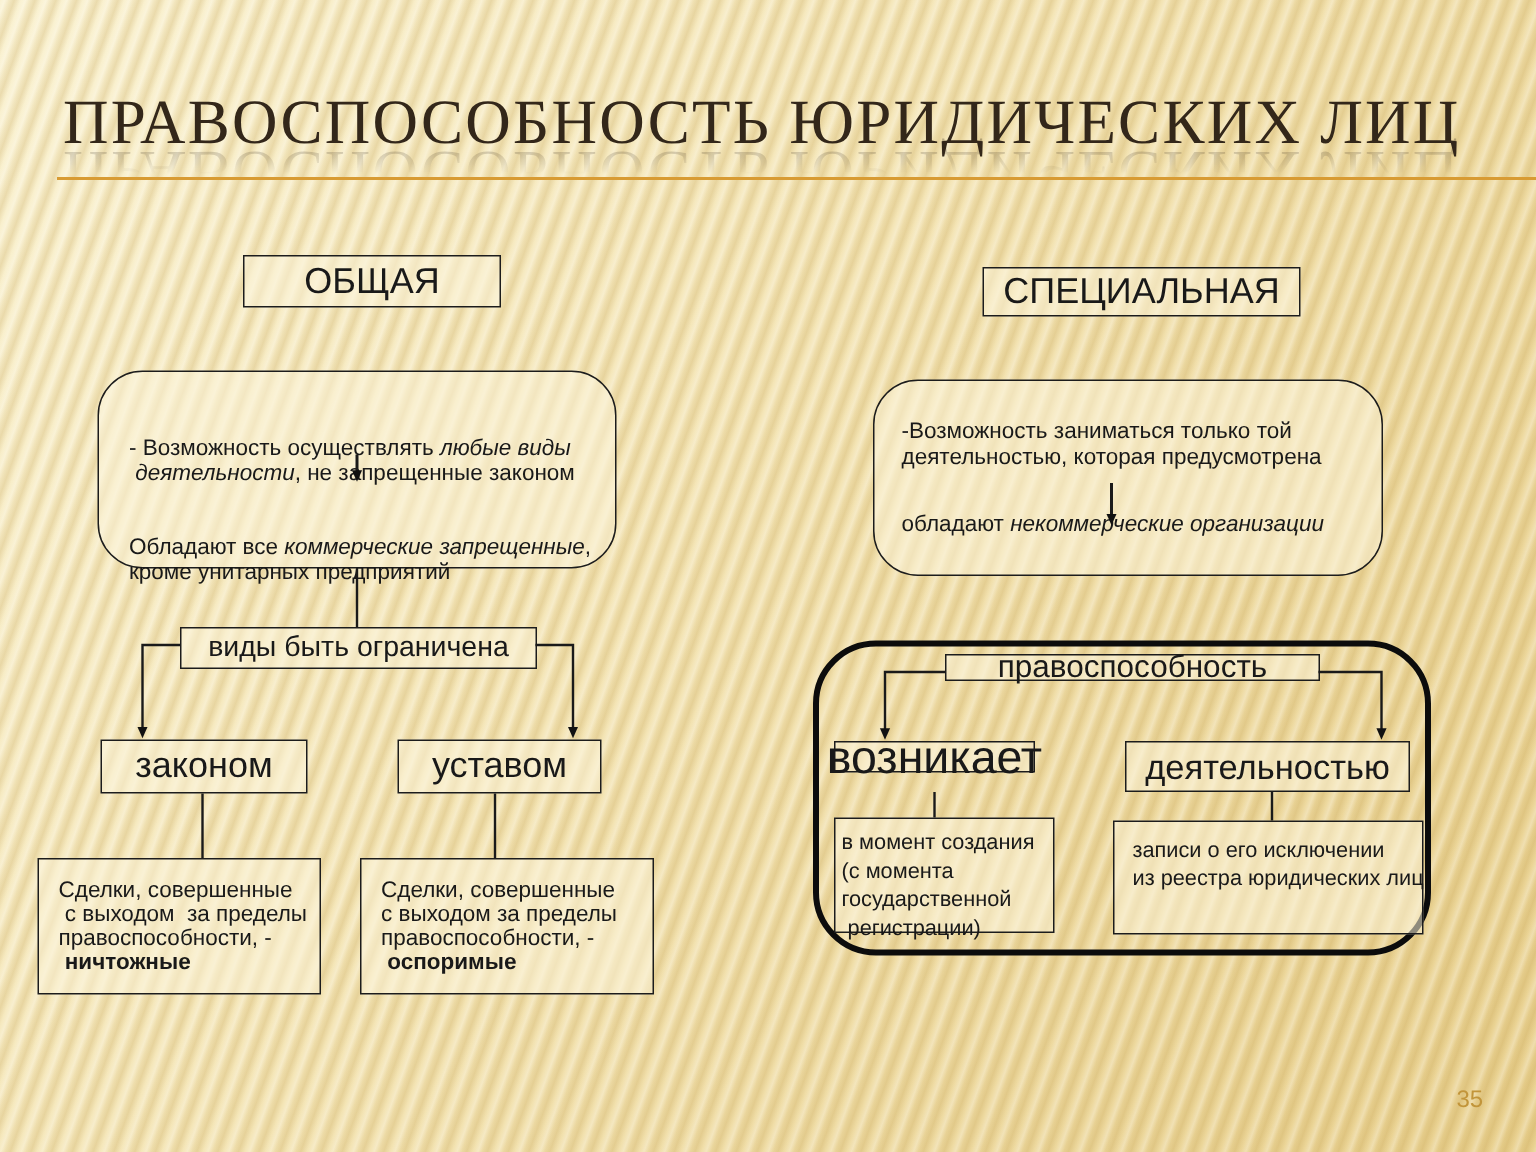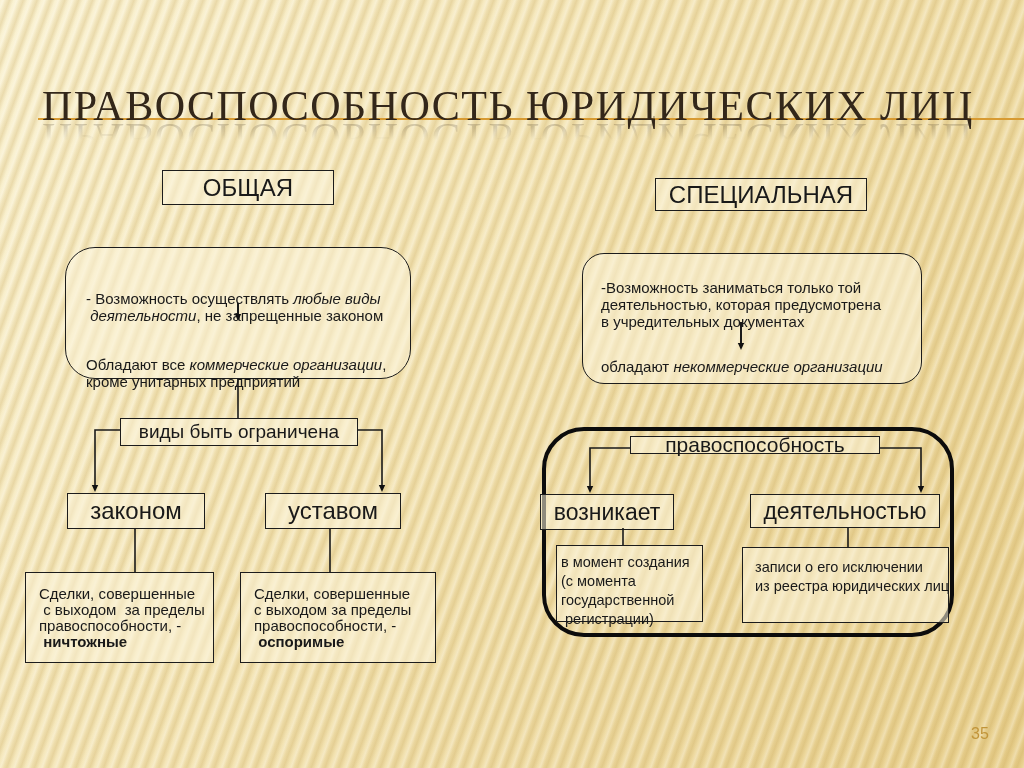--- a/index.html
+++ b/index.html
@@ -8,21 +8,21 @@
     font-family:"Liberation Sans",sans-serif;color:#191919;
     background:
       repeating-linear-gradient(110deg,
         rgba(255,255,255,0.00) 0px, rgba(255,255,255,0.25) 3px,
         rgba(180,140,50,0.10) 6px, rgba(180,140,50,0.22) 9px,
         rgba(255,255,255,0.00) 13px),
       linear-gradient(125deg,#faf2d2 0%,#f4e5b6 45%,#e9d190 100%);
   }
   .connectors{position:absolute;left:0;top:0;z-index:5;pointer-events:none;}
 
-  .title-wrap{position:absolute;left:42px;top:84px;z-index:3;}
+  .title-wrap{position:absolute;left:42px;top:60px;z-index:3;}
   .title{
     font-family:"Liberation Serif",serif;font-size:42px;line-height:44px;
     color:#33271a;letter-spacing:1.5px;white-space:nowrap;
   }
   .title-reflection{
     font-family:"Liberation Serif",serif;font-size:42px;line-height:44px;
     color:#33271a;letter-spacing:1.5px;white-space:nowrap;
     transform:scaleY(-1);margin-top:-12px;opacity:.38;
     -webkit-mask-image:linear-gradient(to top,rgba(0,0,0,.8) 0%,rgba(0,0,0,0) 55%);
     mask-image:linear-gradient(to top,rgba(0,0,0,.8) 0%,rgba(0,0,0,0) 55%);
@@ -33,41 +33,41 @@
     position:absolute;box-sizing:border-box;z-index:2;
     border:1.5px solid #1c1c1c;background:rgba(251,244,218,0.55);
   }
   .lbl{display:flex;align-items:center;justify-content:center;text-align:center;}
 
   .b-obshchaya{left:162px;top:170px;width:172px;height:35px;font-size:24px;}
   .b-special{left:655px;top:178px;width:212px;height:33px;font-size:24px;}
 
   .round{border-radius:30px;border-width:1.5px;}
   .b-general-desc{left:65px;top:247px;width:346px;height:132px;padding:42px 8px 0 20px;font-size:15px;}
-  .b-special-desc{left:582px;top:253px;width:340px;height:131px;padding:25px 8px 0 18px;font-size:15px;border-radius:22px;}
+  .b-special-desc{left:582px;top:253px;width:340px;height:131px;padding:25px 8px 0 18px;font-size:15px;}
   .ln{white-space:pre;line-height:17px;}
   .sp-gen{height:32px;}
   .sp-spec{height:28px;}
   .it{font-style:italic;}
   .bold{font-weight:bold;}
 
   .b-mozhet{left:120px;top:418px;width:238px;height:28px;font-size:19px;}
   .b-zakonom{left:67px;top:493px;width:138px;height:36px;font-size:24px;}
   .b-ustavom{left:265px;top:493px;width:136px;height:36px;font-size:24px;text-align:right;}
 
   .b-note-law{left:25px;top:572px;width:189px;height:91px;padding:13px 6px 0 13px;font-size:15px;}
   .b-note-charter{left:240px;top:572px;width:196px;height:91px;padding:13px 6px 0 13px;font-size:15px;}
   .b-note-law .ln,.b-note-charter .ln{line-height:16px;}
 
   .b-container{
     left:542px;top:427px;width:412px;height:210px;border-radius:42px;
     border:4px solid #0c0c0c;background:transparent;z-index:1;
   }
   .b-pravos{left:630px;top:436px;width:250px;height:18px;font-size:21px;z-index:3;}
-  .b-voznikaet{left:540px;top:494px;width:134px;height:36px;font-size:23px;z-index:3;}
+  .b-voznikaet{left:556px;top:494px;width:134px;height:21px;font-size:31px;z-index:3;}
   .b-prekr{left:750px;top:494px;width:190px;height:34px;font-size:23px;z-index:3;}
   .b-note-arises{left:556px;top:545px;width:147px;height:77px;padding:7px 4px 0 4px;font-size:14.5px;z-index:3;}
   .b-note-term{left:742px;top:547px;width:207px;height:76px;padding:10px 4px 0 12px;font-size:14.5px;z-index:3;}
   .b-note-arises .ln,.b-note-term .ln{line-height:19px;}
 
   .page-number{position:absolute;left:971px;top:725px;font-size:16px;z-index:3;}
 </style>
 </head>
 <body>
 
@@ -104,28 +104,27 @@
     <span>ОБЩАЯ</span>
   </div>
   <div class="bx lbl b-special">
     <span>СПЕЦИАЛЬНАЯ</span>
   </div>
 
   <div class="bx round b-general-desc">
     <div class="ln"><span>- Возможность осуществлять </span><span class="it">любые виды</span></div>
     <div class="ln"><span class="it"> деятельности</span><span>, не запрещенные законом</span></div>
     <div class="sp-gen"></div>
-    <div class="ln"><span>Обладают все </span><span class="it">коммерческие организации</span><span>,</span></div>
+    <div class="ln"><span>Обладают все </span><span class="it">коммерческие запрещенные</span><span>,</span></div>
     <div class="ln">кроме унитарных предприятий</div>
   </div>
 
   <div class="bx round b-special-desc">
     <div class="ln">-Возможность заниматься только той</div>
     <div class="ln">деятельностью, которая предусмотрена</div>
-    <div class="ln">в учредительных документах</div>
     <div class="sp-spec"></div>
     <div class="ln"><span>обладают </span><span class="it">некоммерческие организации</span></div>
   </div>
 
   <div class="bx lbl b-mozhet">
     <span>виды быть ограничена</span>
   </div>
 
   <div class="bx lbl b-zakonom">
     <span>законом</span>

